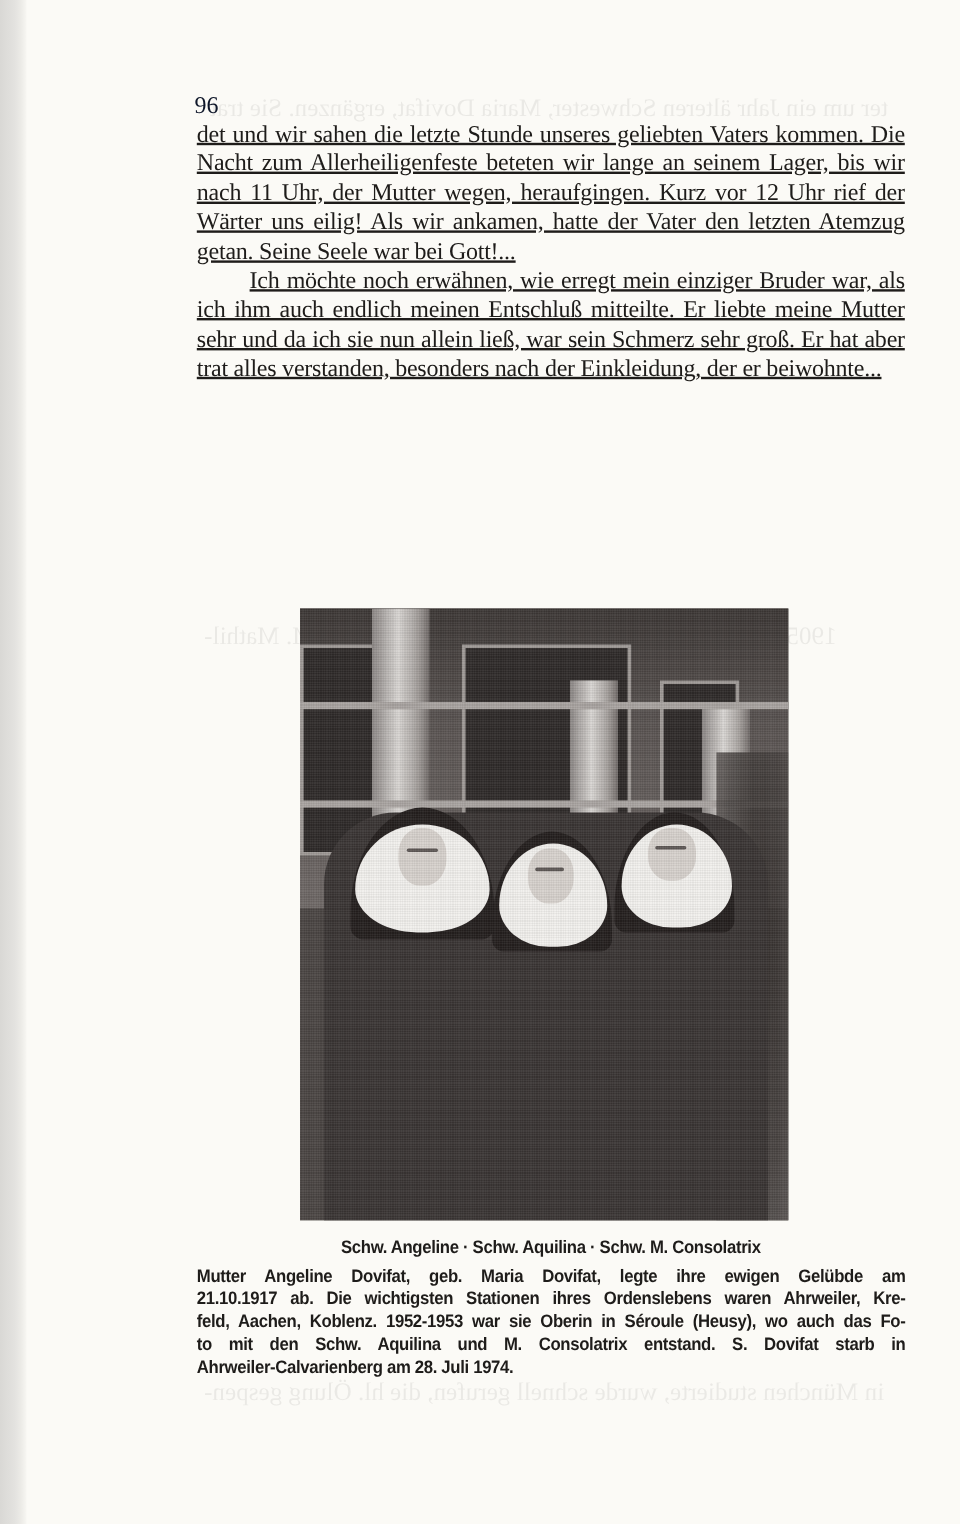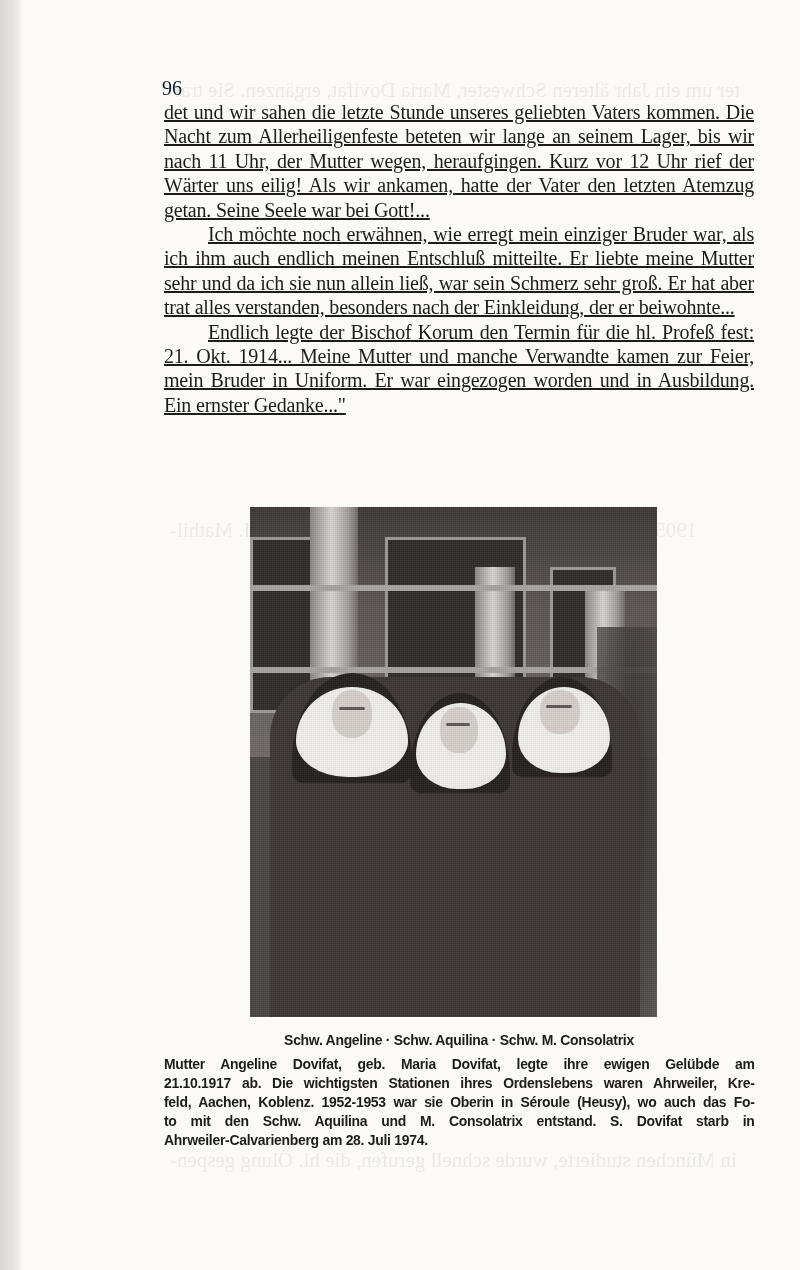--- a/index.html
+++ b/index.html
@@ -72,21 +72,20 @@
 
 <div class="bleed" style="left:175px; top:78px;">ter um ein Jahr älteren Schwester, Maria Dovifat, ergänzen. Sie trat</div>
 <div class="bleed" style="left:170px; top:518px;">1905 im Herbst kam ich nach Baulle ins Pensionat. M. Mathil-</div>
 <div class="bleed" style="left:170px; top:1148px;">in München studierte, wurde schnell gerufen, die hl. Ölung gespen-</div>
 
 <div class="page-number">96</div>
 
 <div class="body-text">
   <p>det und wir sahen die letzte Stunde unseres geliebten Vaters kommen. Die Nacht zum Allerheiligenfeste beteten wir lange an seinem Lager, bis wir nach 11 Uhr, der Mutter wegen, heraufgingen. Kurz vor 12 Uhr rief der Wärter uns eilig! Als wir ankamen, hatte der Vater den letzten Atemzug getan. Seine Seele war bei Gott!...</p>
   <p class="indent">Ich möchte noch erwähnen, wie erregt mein einziger Bruder war, als ich ihm auch endlich meinen Entschluß mitteilte. Er liebte meine Mutter sehr und da ich sie nun allein ließ, war sein Schmerz sehr groß. Er hat aber trat alles verstanden, besonders nach der Einkleidung, der er beiwohnte...</p>
-  <p class="indent">Endlich legte der Bischof Korum den Termin für die hl. Profeß fest: 21. Okt. 1914... Meine Mutter und manche Verwandte kamen zur Feier, mein Bruder in Uniform. Er war eingezogen worden und in Ausbildung. Ein ernster Gedanke..."</p>
 </div>
 
 <div class="photo">
   <div class="wall"></div>
   <div class="window" style="left:0; top:30px; width:60px; height:170px;"></div>
   <div class="window" style="left:135px; top:30px; width:135px; height:230px;"></div>
   <div class="window" style="left:300px; top:60px; width:60px; height:180px;"></div>
   <div class="pillar" style="left:60px; top:0; width:48px; height:300px;"></div>
   <div class="pillar" style="left:225px; top:60px; width:40px; height:260px;"></div>
   <div class="pillar" style="left:335px; top:80px; width:40px; height:240px;"></div>

